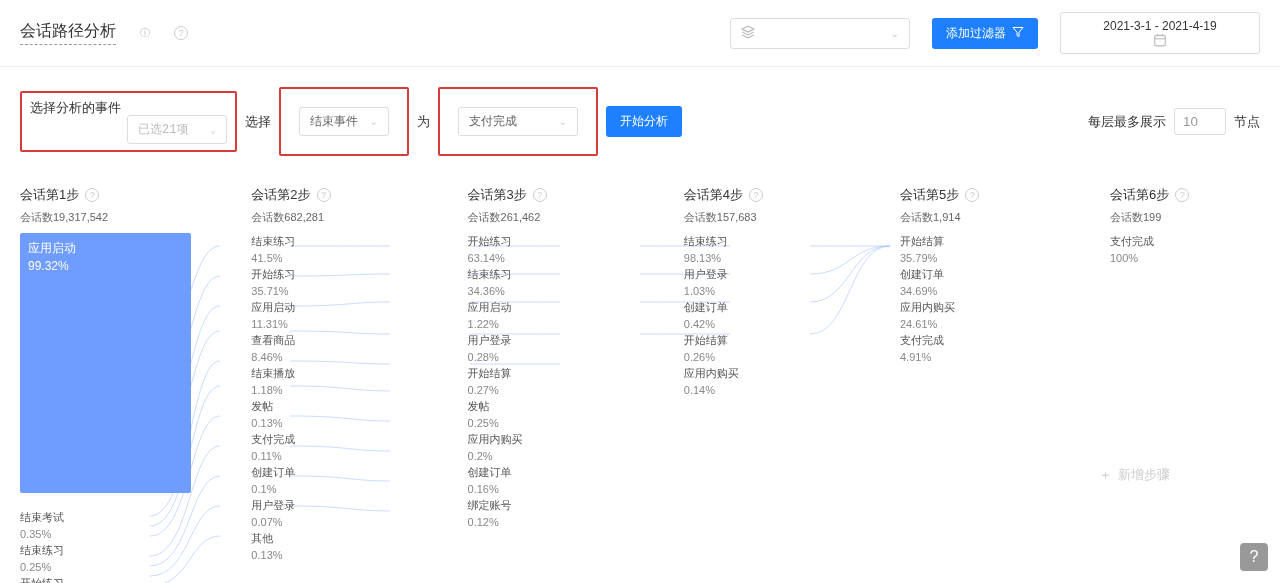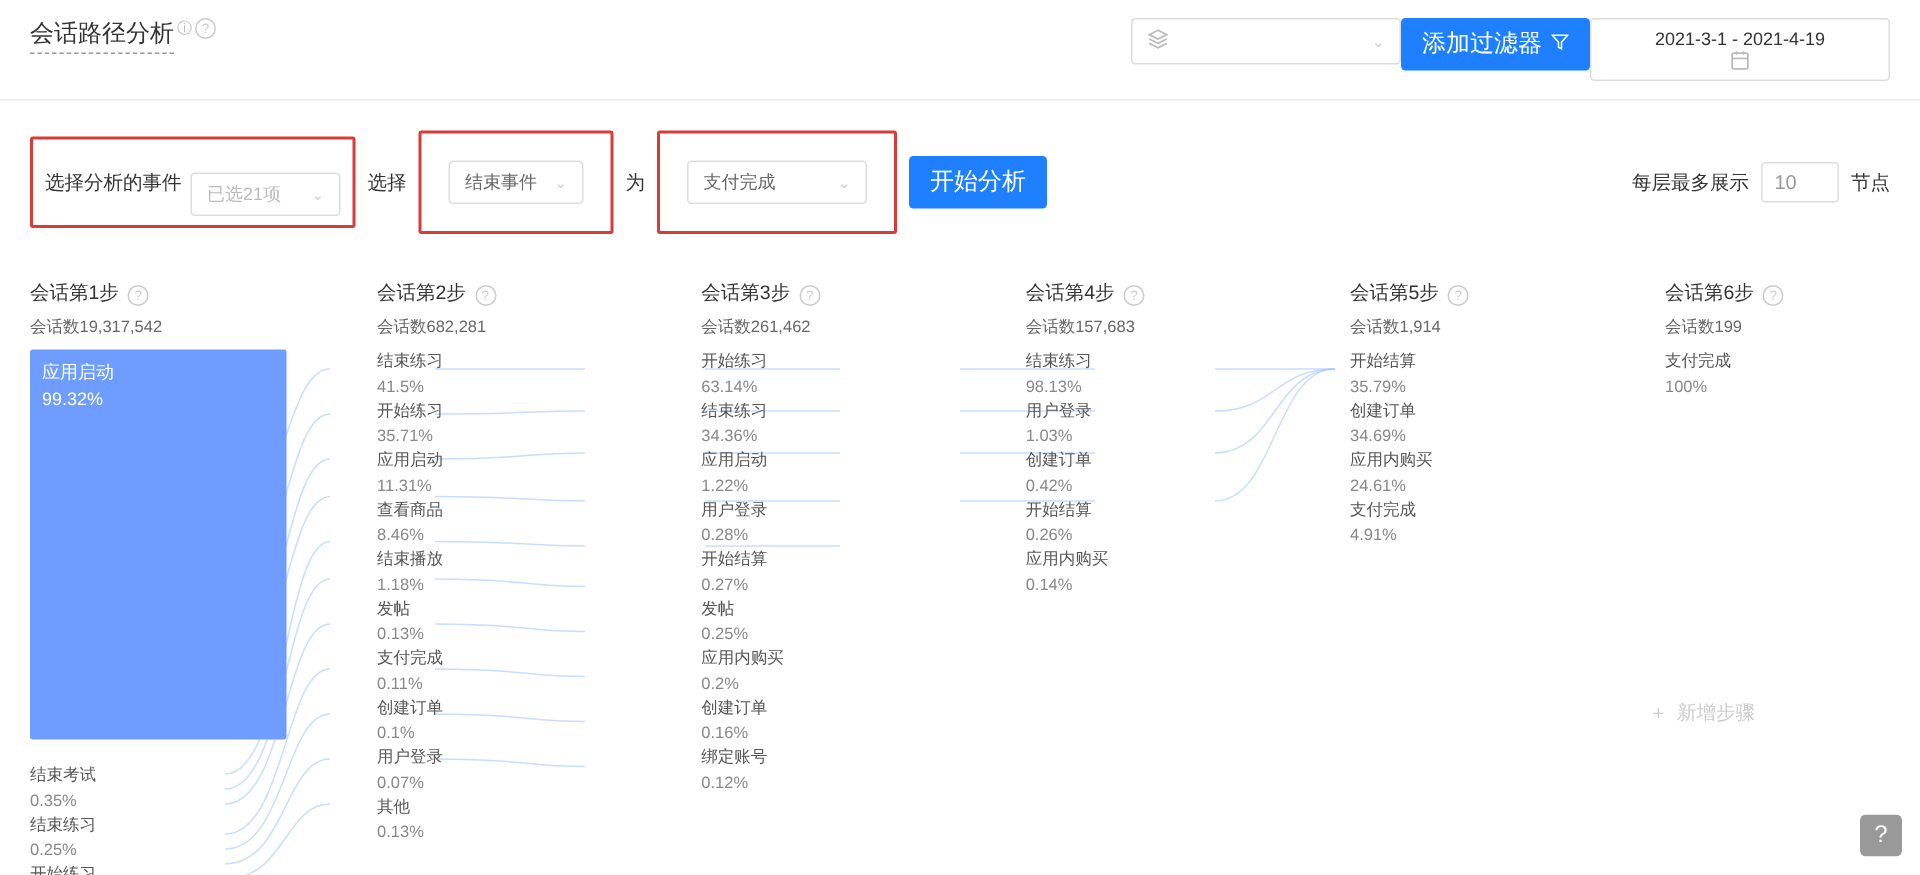--- a/index.html
+++ b/index.html
@@ -1,39 +1,39 @@
 <!DOCTYPE html>
 <html><head>
 <meta charset="utf-8">
 <style>
 * { box-sizing: border-box; margin: 0; padding: 0; }
 body { font-family: -apple-system, "PingFang SC", "Microsoft YaHei", sans-serif; font-size: 12px; color: #333; background: #fff; width: 1280px; }
-.header { display: flex; align-items: flex-start; padding: 12px 20px; border-bottom: 1px solid #eee; gap: 0; }
+.header { display: flex; align-items: center; padding: 12px 20px; border-bottom: 1px solid #eee; gap: 22px; }
 .title { font-size: 16px; font-weight: 500; border-bottom: 1px dashed #999; padding-bottom: 2px; }
 .icon-circle { width: 14px; height: 14px; border-radius: 50%; border: 1px solid #ccc; display: inline-flex; align-items: center; justify-content: center; font-size: 9px; color: #ccc; }
 .icon-info { width: 14px; height: 14px; border-radius: 50%; display: inline-flex; align-items: center; justify-content: center; font-size: 10px; color: #bbb; }
 .header-spacer { flex: 1; }
 .select-box { display: flex; align-items: center; border: 1px solid #ddd; border-radius: 3px; padding: 6px 10px; min-width: 180px; justify-content: space-between; cursor: pointer; background: #fff; }
 .select-box .placeholder { color: #bbb; }
 .chevron { font-size: 10px; color: #ccc; }
-.btn-primary { background: #1e80ff; color: #fff; border: none; border-radius: 3px; padding: 7px 14px; cursor: pointer; font-size: 16px; display: inline-flex; align-items: center; gap: 6px; }
+.btn-primary { background: #1e80ff; color: #fff; border: none; border-radius: 3px; padding: 7px 14px; cursor: pointer; font-size: 12px; display: inline-flex; align-items: center; gap: 6px; }
 .funnel-icon svg { width: 12px; height: 12px; }
 .date-box { display: flex; align-items: center; border: 1px solid #ddd; border-radius: 3px; padding: 6px 10px; min-width: 200px; justify-content: space-between; cursor: pointer; flex-direction: column; }
 .calendar-icon { width: 14px; height: 14px; }
 .toolbar { display: flex; align-items: center; padding: 20px 20px 30px; gap: 8px; }
 .red-box { border: 2px solid #d93a3a; border-radius: 2px; padding: 18px; }
 .label { font-size: 13px; white-space: nowrap; }
 .field { display: flex; align-items: center; border: 1px solid #ddd; border-radius: 3px; padding: 5px 10px; min-width: 100px; justify-content: space-between; cursor: pointer; background: #fff; }
 .field .v { color: #666; }
 .toolbar-spacer { flex: 1; }
 .node-count-input { border: 1px solid #ddd; border-radius: 3px; padding: 5px 8px; width: 52px; color: #999; text-align: left; }
 .chart-area { position: relative; padding: 0 20px 30px; }
 .columns { display: flex; gap: 60px; position: relative; z-index: 2; }
 .col { min-width: 150px; }
-.col-header { margin-bottom: 8px; display: flex; align-items: flex-end; gap: 6px; flex-wrap: wrap; }
+.col-header { margin-bottom: 8px; display: flex; align-items: center; gap: 6px; flex-wrap: wrap; }
 .col-title { font-size: 13px; font-weight: 500; }
 .col-count { font-size: 11px; color: #666; width: 100%; }
 .blue-bar { background: #6f9dff; color: #fff; padding: 6px 8px; border-radius: 2px; margin-bottom: 2px; line-height: 1.5; }
 .nodes { display: flex; flex-direction: column; gap: 0px; }
 .node { line-height: 1.5; color: #666; font-size: 11px; }
 .node-label { color: #555; }
 .node-pct { color: #888; }
 .add-step { position: absolute; right: 110px; top: 280px; color: #ccc; display: flex; align-items: center; gap: 6px; cursor: pointer; font-size: 13px; }
 .help-fab { position: fixed; right: 12px; bottom: 12px; width: 28px; height: 28px; background: #999; border-radius: 4px; color: #fff; display: flex; align-items: center; justify-content: center; font-size: 16px; cursor: pointer; }
 .flow-svg { position: absolute; left: 20px; top: 30px; width: 1200px; height: 480px; z-index: 1; pointer-events: none; }
@@ -71,21 +71,21 @@
           <rect x="3" y="4" width="18" height="18" rx="2"></rect>
           <line x1="16" y1="2" x2="16" y2="6"></line>
           <line x1="8" y1="2" x2="8" y2="6"></line>
           <line x1="3" y1="10" x2="21" y2="10"></line>
         </svg>
     </span>
   </div>
 </div>
 
 <div class="toolbar">
-  <div class="red-box" style="display:flex;align-items:center;gap:6px;padding:6px 8px;">
+  <div class="red-box" style="display:flex;gap:6px;padding:6px 8px;font-family:Liberation Mono, monospace;">
     <span class="label">选择分析的事件</span>
     <div class="field" style="min-width:100px;margin-top:16px;">
       <span class="v" style="color:#bbb">已选21项</span>
       <span class="chevron">⌄</span>
     </div>
   </div>
   <span class="label">选择</span>
   <div class="red-box">
     <div class="field" style="min-width:90px;">
       <span class="v">结束事件</span>

